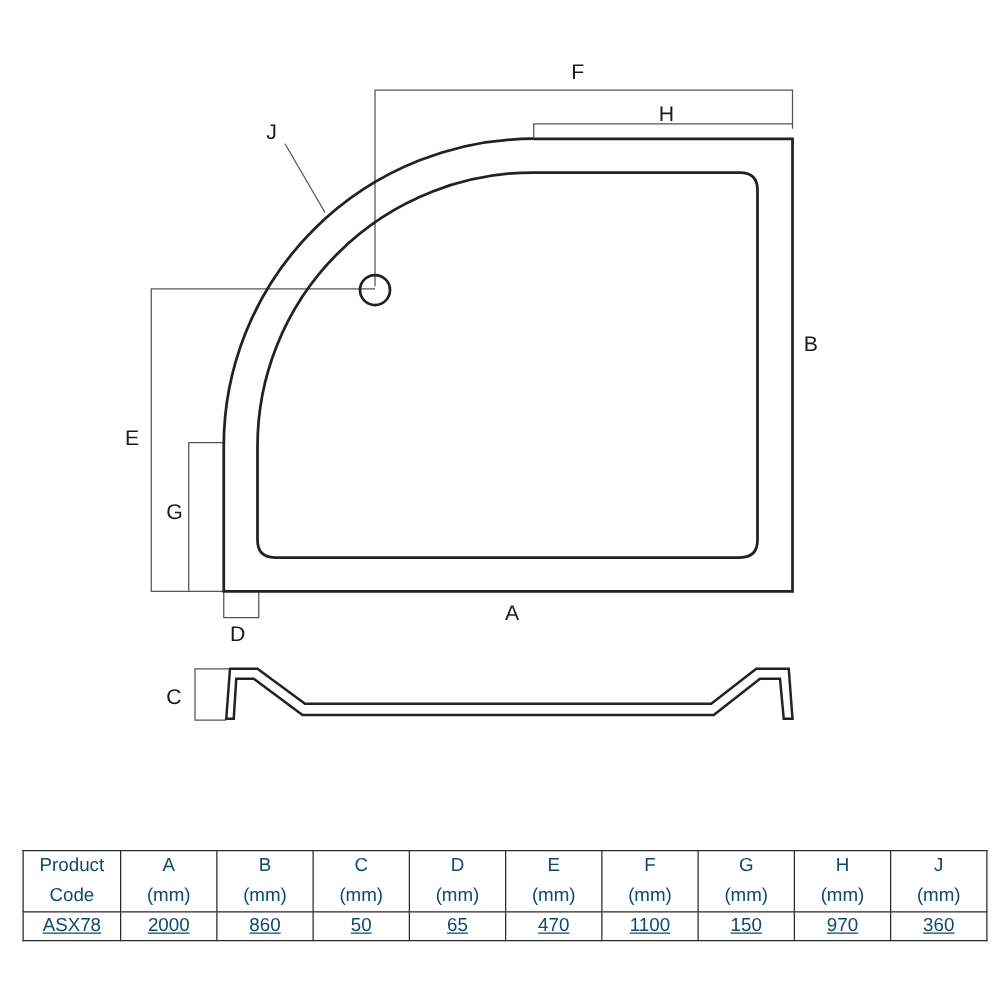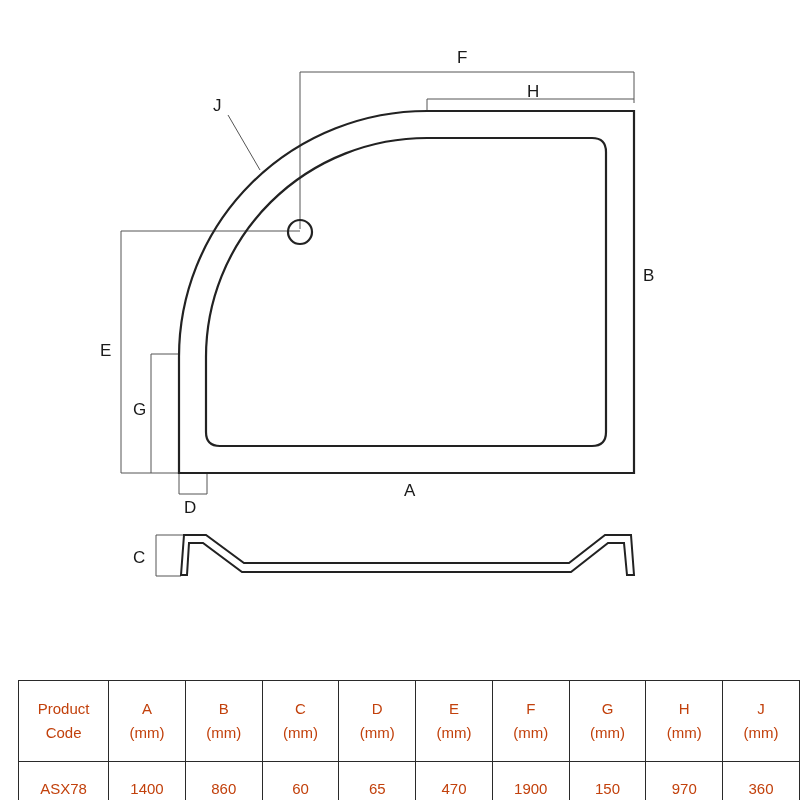--- a/index.html
+++ b/index.html
@@ -3,23 +3,23 @@
 <meta charset="utf-8">
 <style>
   html, body { margin: 0; padding: 0; background: #ffffff; }
   body { width: 800px; height: 800px; position: relative; overflow: hidden;
          font-family: "Liberation Sans", "DejaVu Sans", sans-serif; color: #1a1a1a; }
   #diagram { position: absolute; left: 0; top: 0; width: 800px; height: 640px; }
   .dim-label { font-family: "Liberation Sans", sans-serif; font-size: 17px; fill: #1a1a1a; }
   .spec-table { position: absolute; left: 18px; top: 680px; border-collapse: collapse;
                 font-family: "Liberation Sans", "DejaVu Sans", sans-serif; font-size: 15px; }
   .spec-table th, .spec-table td { border: 1.3px solid #2a2a2a; text-align: center;
-                                   padding: 16px; font-weight: normal; color: #c2410c; }
+                                   padding: 0; font-weight: normal; color: #0c4a6e; }
   .spec-table th { height: 48px; line-height: 24px; }
-  .spec-table td { height: 22px; line-height: 22px; }
+  .spec-table td { height: 22px; line-height: 22px; text-decoration: underline; }
   .c0 { width: 77px; }
   .cn { width: 76px; }
   .spec-table th span { display: block; }
 </style>
 </head>
 <body>
 
 <svg id="diagram" viewBox="0 0 800 640" xmlns="http://www.w3.org/2000/svg">
 
   <g stroke="#555" stroke-width="1" fill="none">
@@ -103,24 +103,24 @@
         </th>
       <th class="cn">
           <span>J</span>
           <span>(mm)</span>
         </th>
     </tr>
   </thead>
   <tbody>
     <tr>
       <td>ASX78</td>
-      <td>1400</td>
+      <td>2000</td>
       <td>860</td>
-      <td>60</td>
+      <td>50</td>
       <td>65</td>
       <td>470</td>
-      <td>1900</td>
+      <td>1100</td>
       <td>150</td>
       <td>970</td>
       <td>360</td>
     </tr>
   </tbody>
 </table>
 
 </body></html>

